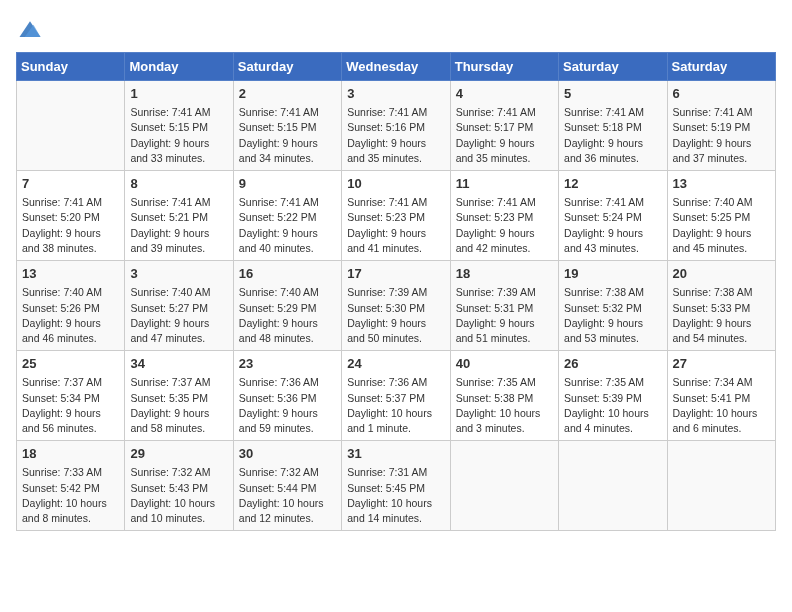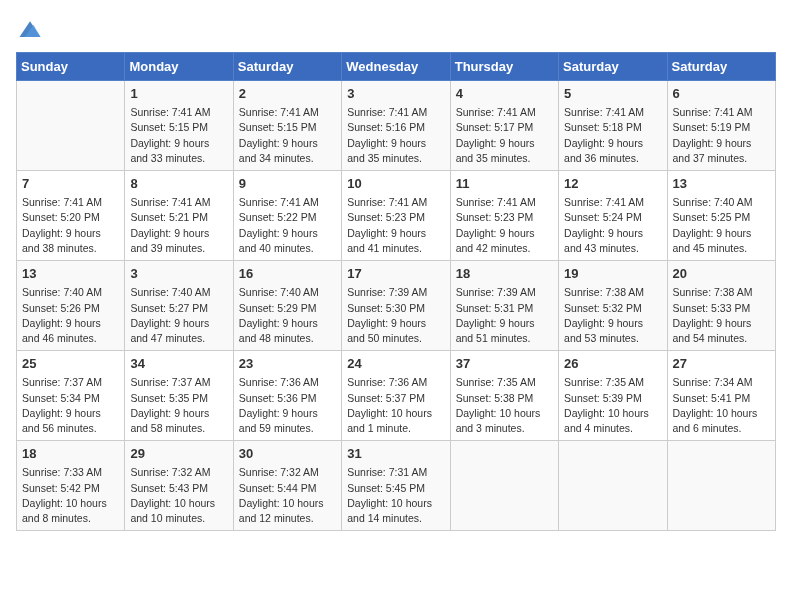--- a/index.html
+++ b/index.html
@@ -226,21 +226,21 @@
           </td>
           <td>
             <span class="day-number">23</span>
             <div class="day-info">Sunrise: 7:36 AM<br>Sunset: 5:36 PM<br>Daylight: 9 hours and 59 minutes.</div>
           </td>
           <td>
             <span class="day-number">24</span>
             <div class="day-info">Sunrise: 7:36 AM<br>Sunset: 5:37 PM<br>Daylight: 10 hours and 1 minute.</div>
           </td>
           <td>
-            <span class="day-number">37</span>
+            <span class="day-number">40</span>
             <div class="day-info">Sunrise: 7:35 AM<br>Sunset: 5:38 PM<br>Daylight: 10 hours and 3 minutes.</div>
           </td>
           <td>
             <span class="day-number">26</span>
             <div class="day-info">Sunrise: 7:35 AM<br>Sunset: 5:39 PM<br>Daylight: 10 hours and 4 minutes.</div>
           </td>
           <td>
             <span class="day-number">27</span>
             <div class="day-info">Sunrise: 7:34 AM<br>Sunset: 5:41 PM<br>Daylight: 10 hours and 6 minutes.</div>
           </td>

